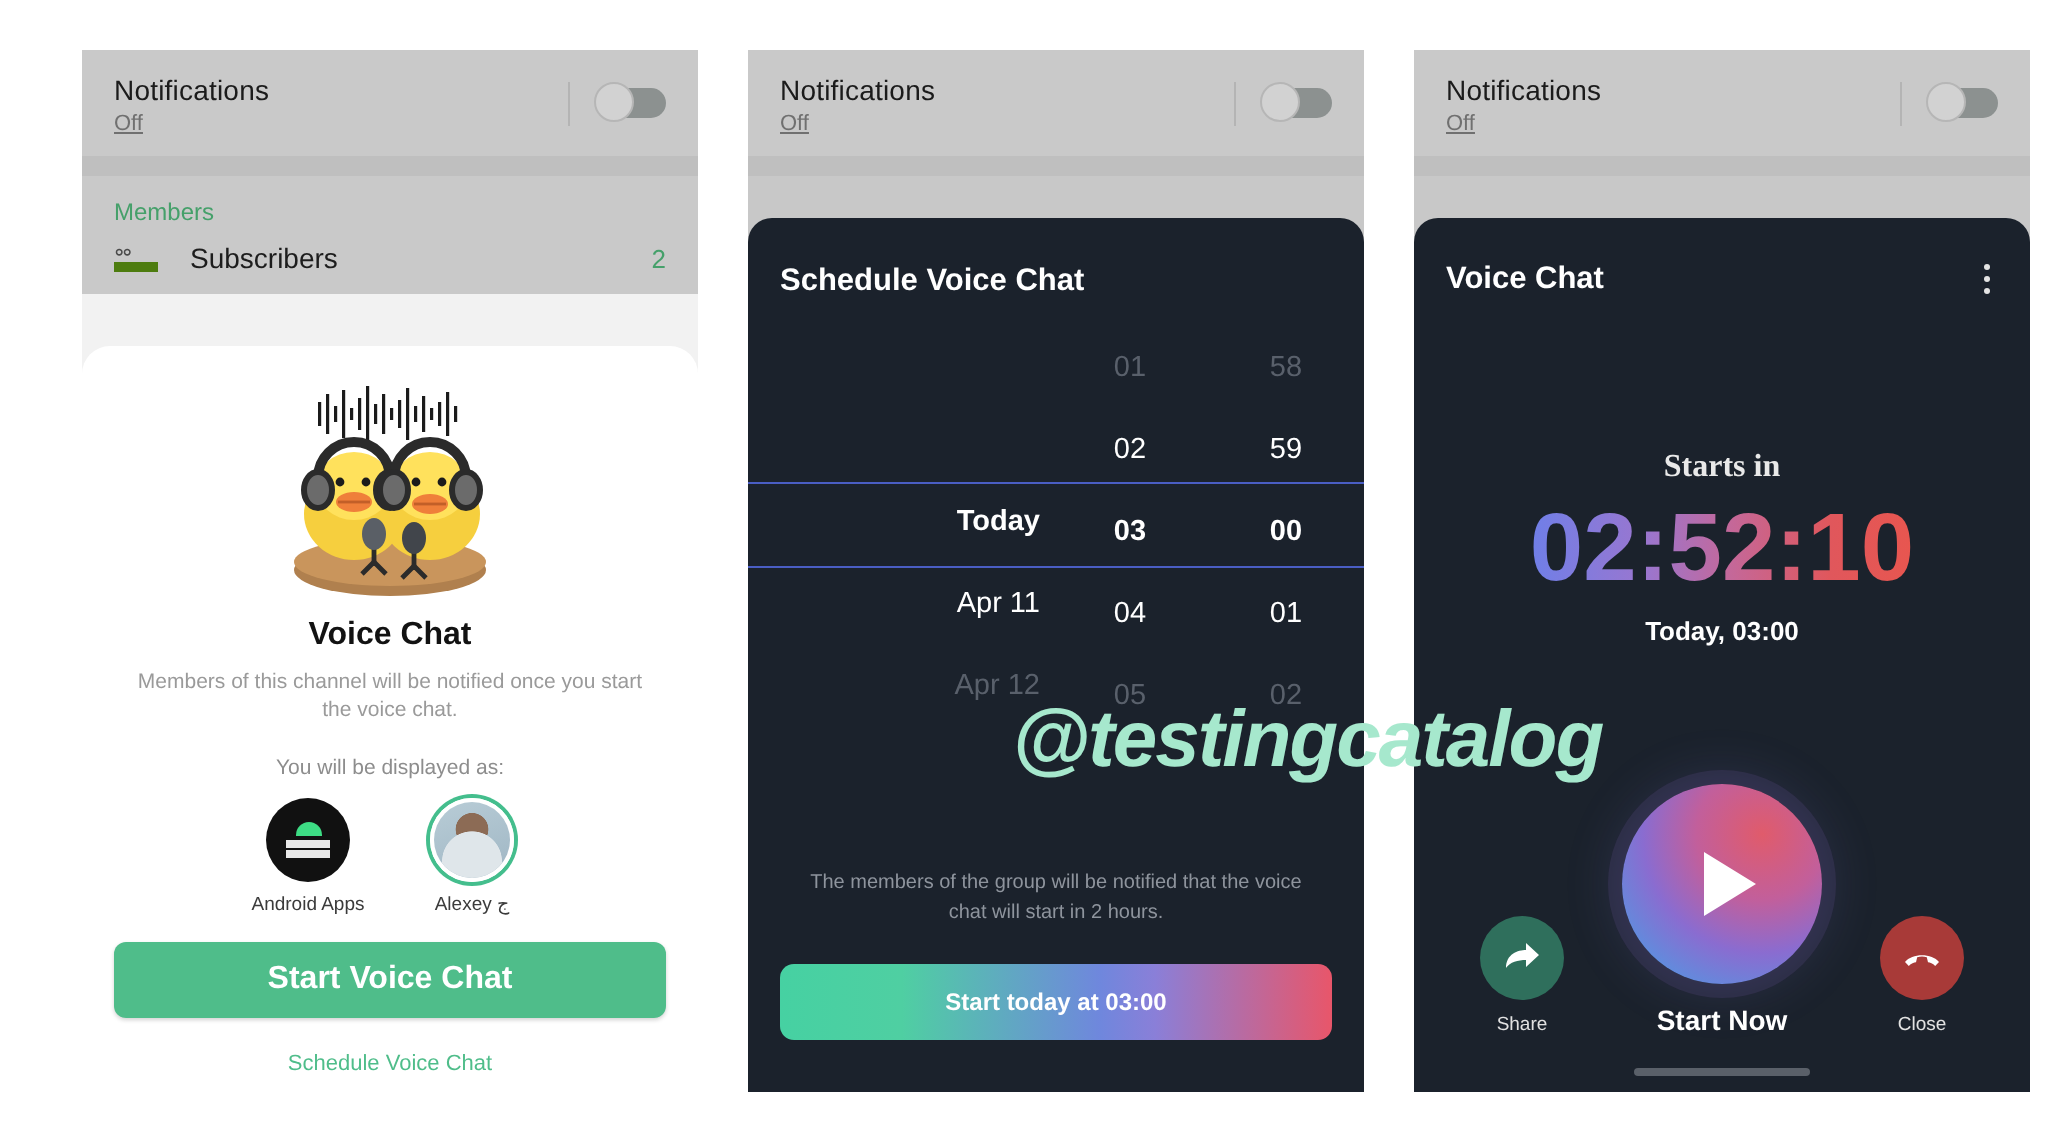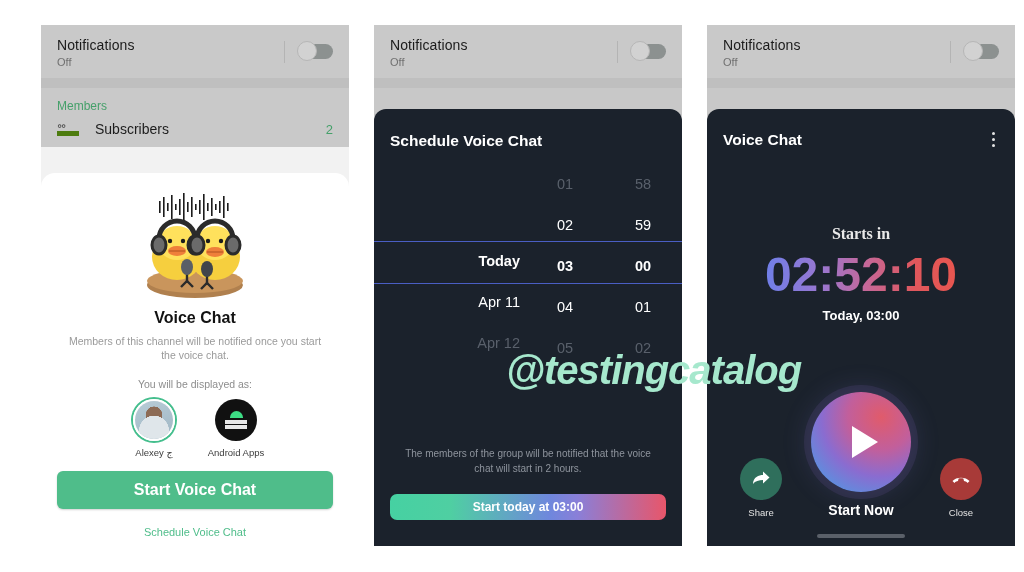--- a/index.html
+++ b/index.html
@@ -18,21 +18,21 @@
   .settings-bg {
     position: absolute; left: 0; top: 0; right: 0;
     background: #c8c8c8;
   }
   .notif-card {
     background: #c9c9c9;
     padding: 12px 16px 10px 16px;
     position: relative;
   }
   .notif-title { font-size: 14px; color: #1b1b1b; letter-spacing: .1px; }
-  .notif-sub { font-size: 11px; color: #707070; margin-top: 3px; }
+  .notif-sub { font-size: 11px; color: #707070; margin-top: 3px; text-decoration: underline; }
   .toggle-wrap { position: absolute; right: 16px; top: 50%; transform: translateY(-50%);
                  display: flex; align-items: center; }
   .toggle-div { width: 1px; height: 22px; background: #b4b4b4; margin-right: 14px; }
   .toggle {
     width: 34px; height: 15px; border-radius: 8px; background: #8c9190; position: relative;
   }
   .toggle .knob {
     position: absolute; left: -2px; top: -3px; width: 20px; height: 20px;
     border-radius: 50%; background: #d2d2d2; border: 1px solid #b6b6b6;
   }
@@ -105,21 +105,21 @@
   .pcol.hours { width: 78px; align-items: center; }
   .pcol.mins  { width: 78px; align-items: center; }
   .pitem { height: 41px; line-height: 41px; font-size: 14.5px; color: #ffffff; }
   .pitem.dim  { color: #59606b; }
   .pitem.sel  { font-weight: bold; }
   .notify-note {
     font-size: 10px; color: #8e949d; text-align: center; line-height: 15px;
     padding: 0 30px; margin-top: auto;
   }
   .grad-btn {
-    margin: 18px auto 26px auto; width: 276px; height: 26px; border-radius: 7px;
+    margin: 18px auto 26px auto; width: 276px; height: 38px; border-radius: 7px;
     background: linear-gradient(90deg, #46d1a2 0%, #4fcfa2 22%, #6f87dd 58%, #8a7fd8 68%, #e8566a 100%);
     color: #fff; font-size: 12px; font-weight: bold;
     display: flex; align-items: center; justify-content: center; border: none; cursor: pointer;
   }
 
   
   #panel3 { left: 691px; top: 25px; width: 308px; height: 521px; background:#c8c8c8; }
   .vc-sheet {
     position: absolute; left: 0; right: 0; top: 84px; bottom: 0;
     background: #1b222c; border-radius: 12px 12px 0 0;
@@ -247,36 +247,36 @@
           </g>
           <ellipse cx="58" cy="76" rx="6" ry="8" fill="#5a5f66"></ellipse>
           <ellipse cx="78" cy="78" rx="6" ry="8" fill="#41454b"></ellipse>
         </svg>
       </div>
       <div class="vc-title">Voice Chat</div>
       <div class="vc-desc">Members of this channel will be notified once you start the voice chat.</div>
       <div class="disp-as">You will be displayed as:</div>
       <div class="avatars">
         <div class="avatar-col">
-          <div class="av-circle av-ring">
-              <div class="av-photo"></div>
-            </div>
-          <div class="av-name">Alexey ج</div>
-        </div>
-        <div class="avatar-col">
           <div class="av-circle">
             <div class="av-logo">
               <div class="droid"></div>
               <div class="tagbox">
                   <div class="tagline"></div>
                   <div class="tagline"></div>
                 </div>
             </div>
           </div>
           <div class="av-name">Android Apps</div>
+        </div>
+        <div class="avatar-col">
+          <div class="av-circle av-ring">
+              <div class="av-photo"></div>
+            </div>
+          <div class="av-name">Alexey ج</div>
         </div>
       </div>
       <button class="start-btn">Start Voice Chat</button>
       <div class="sched-link">Schedule Voice Chat</div>
     </div>
   </div>
 
   <div class="panel" id="panel2">
     <div class="settings-bg">
       <div class="notif-card">

